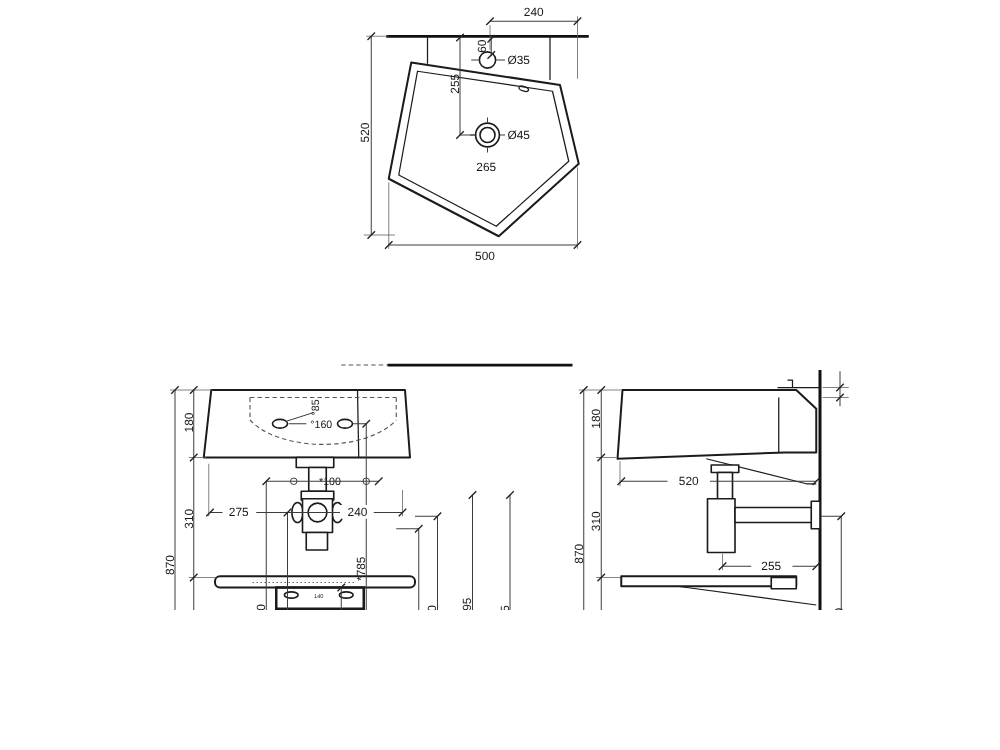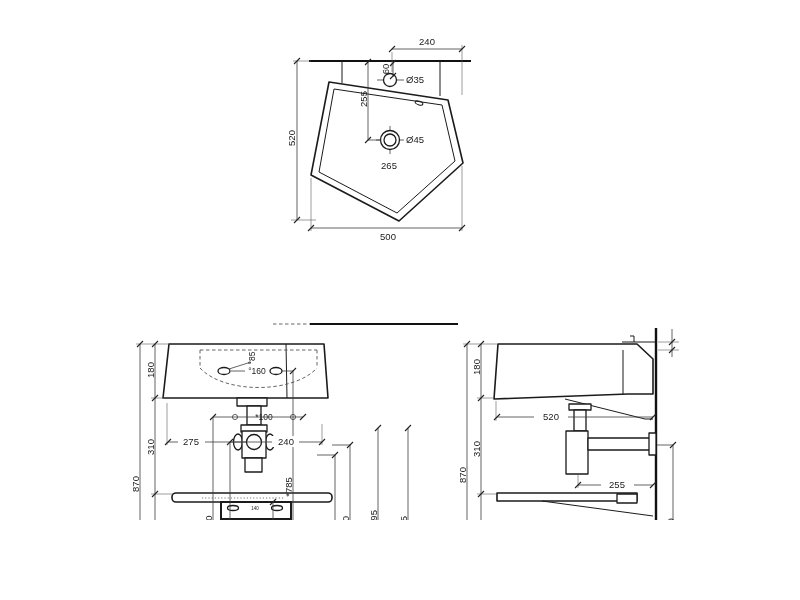--- a/index.html
+++ b/index.html
@@ -1,16 +1,16 @@
 <!DOCTYPE html>
 <html><head>
 <meta charset="utf-8">
 <style>
   html,body{margin:0;padding:0;background:#ffffff;}
-  .page{width:800px;height:488px;background:#ffffff;position:relative;overflow:hidden;margin-top:32px;}
+  .page{width:800px;height:488px;background:#ffffff;position:relative;overflow:hidden;}
   svg text{font-family:"Liberation Sans","DejaVu Sans",sans-serif;font-size:9.5px;fill:#1a1a1a;}
   svg text.small{font-size:8.5px;}
   svg text.tiny{font-size:4.5px;}
   .outline{stroke:#1b1b1b;stroke-width:1.6;fill:none;stroke-linejoin:round;stroke-linecap:round;}
   .thin{stroke:#1b1b1b;stroke-width:1;fill:none;stroke-linejoin:round;}
   .part{stroke:#1b1b1b;stroke-width:1.3;fill:#ffffff;stroke-linejoin:round;}
   .hole{stroke:#1b1b1b;stroke-width:1.3;fill:#ffffff;}
   .thick{stroke:#111111;stroke-width:3.5;fill:none;}
   .wallV{stroke:#111111;stroke-width:2.4;fill:none;}
   .wallH{stroke:#111111;stroke-width:2.2;fill:none;}

